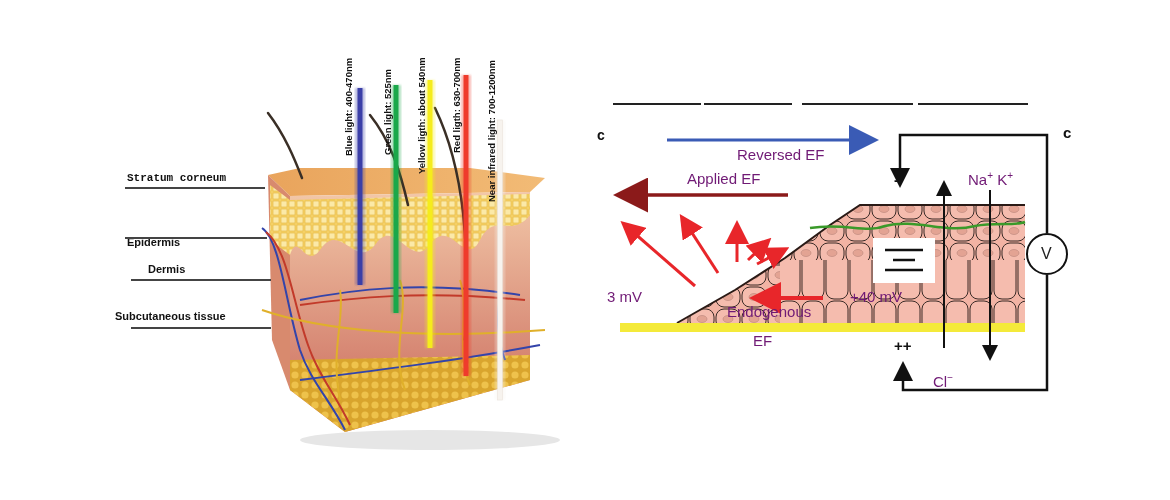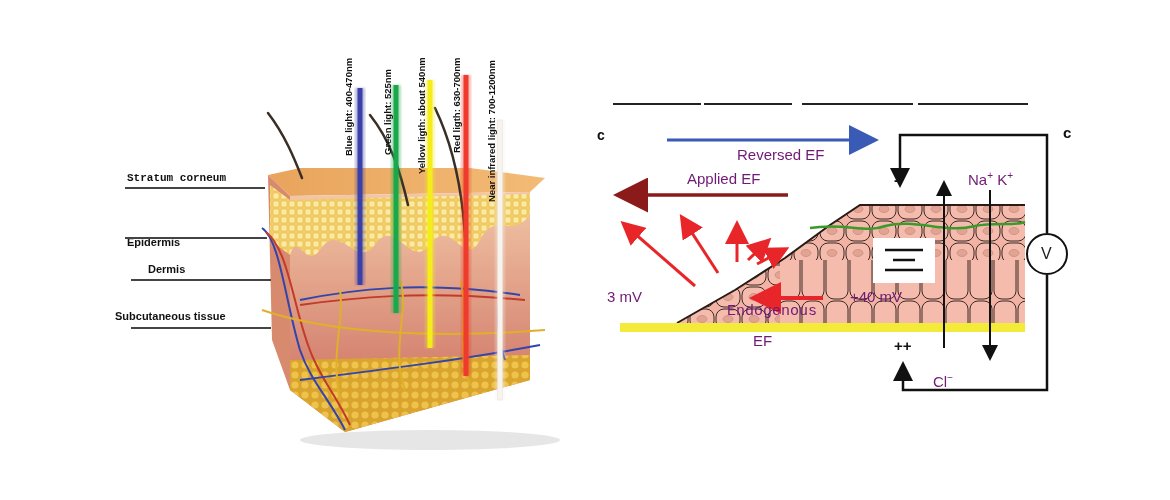--- a/index.html
+++ b/index.html
@@ -177,20 +177,20 @@
     <line x1="359" y1="348" x2="359" y2="184" stroke="#111" stroke-width="2" marker-end="url(#arrBlack)"></line>
     <line x1="405" y1="190" x2="405" y2="357" stroke="#111" stroke-width="2" marker-end="url(#arrBlack)"></line>
   </svg>
 
   <div class="panel-letter" style="left:12px;top:127px;">c</div>
   <div class="panel-letter" style="left:478px;top:124px;font-size:15px;">c</div>
   <div class="ef-text" style="left:152px;top:146px;">Reversed EF</div>
   <div class="ef-text" style="left:66px;top:170px;margin-left:36px;">Applied EF</div>
   <div class="ef-text" style="left:22px;top:288px;">3 mV</div>
   <div class="ef-text" style="left:248px;top:288px;margin-left:17px;">+40 mV</div>
-  <div class="ef-text" style="left:142px;top:303px;font-family:Liberation Mono, monospace;">Endogenous</div>
+  <div class="ef-text" style="left:142px;top:303px;">Endogenous</div>
   <div class="ef-text" style="left:168px;top:332px;">EF</div>
   <div class="ef-text" style="left:383px;top:170px;"><span>Na</span><span class="sup">+</span> <span>K</span><span class="sup">+</span></div>
   <div class="ef-text" style="left:348px;top:372px;"><span>Cl</span><span class="sup">−</span></div>
   <div class="ef-text" style="left:309px;top:172px;font-weight:bold;font-size:14px;color:#111;letter-spacing:-1px;">--</div>
   <div class="ef-text" style="left:309px;top:337px;font-weight:bold;font-size:15px;color:#111;">++</div>
   <div class="ef-text" style="left:456px;top:245px;font-size:16px;color:#222;">V</div>
 </div>
 
 </body></html>

